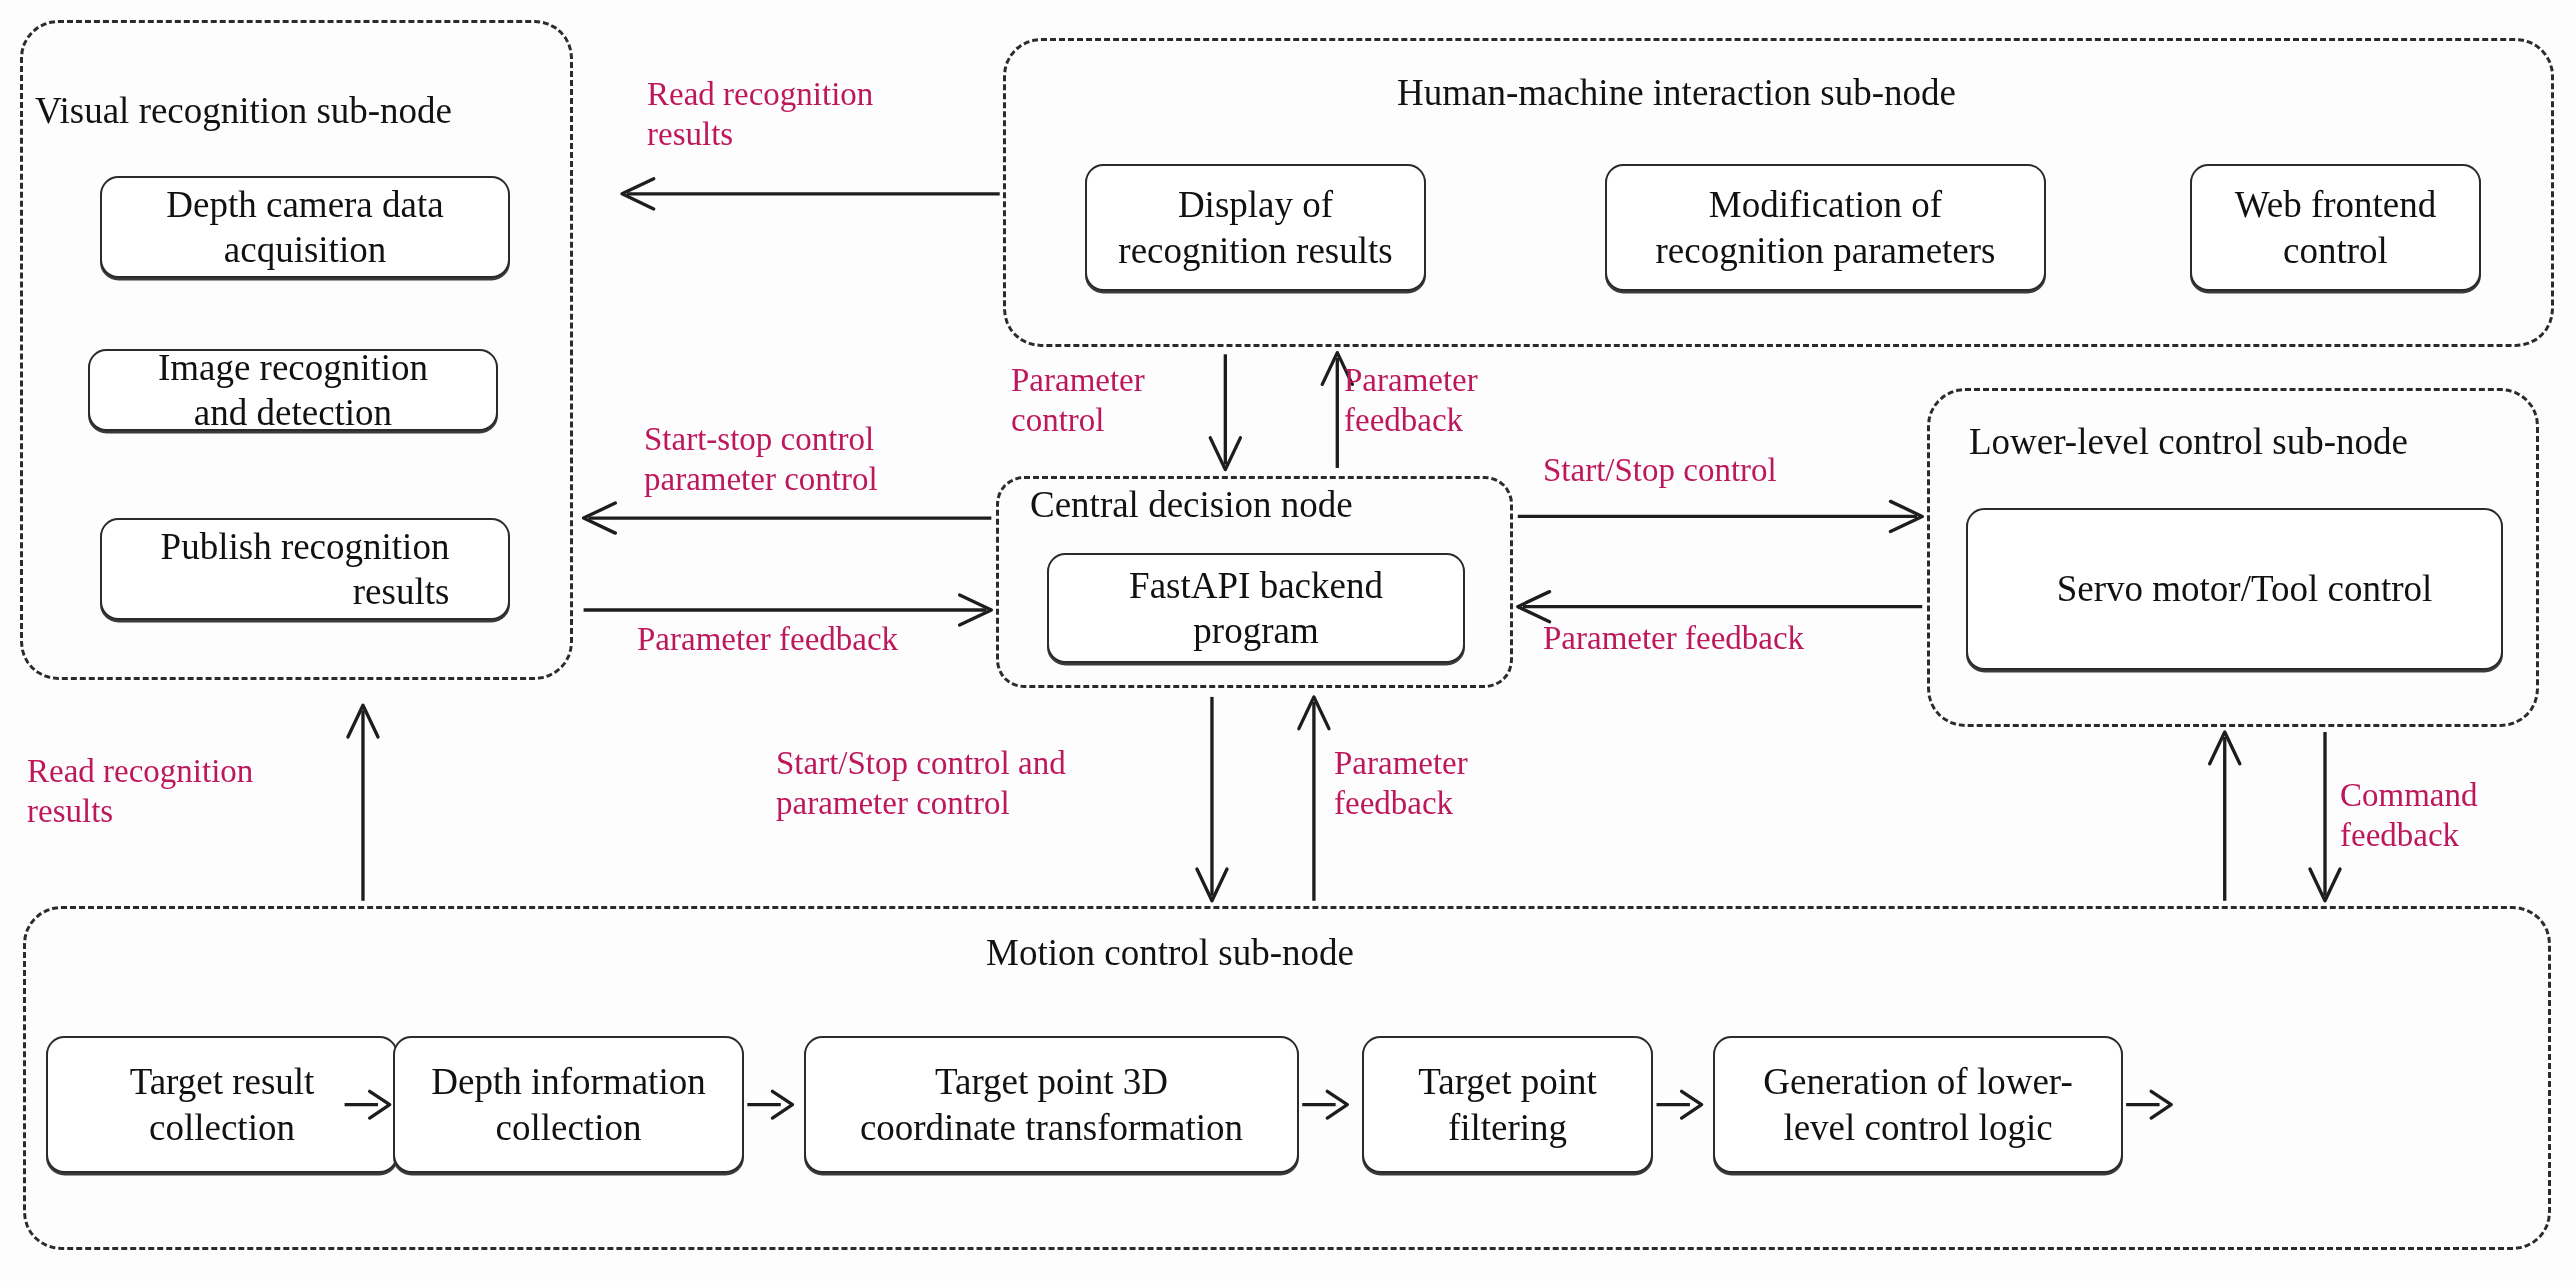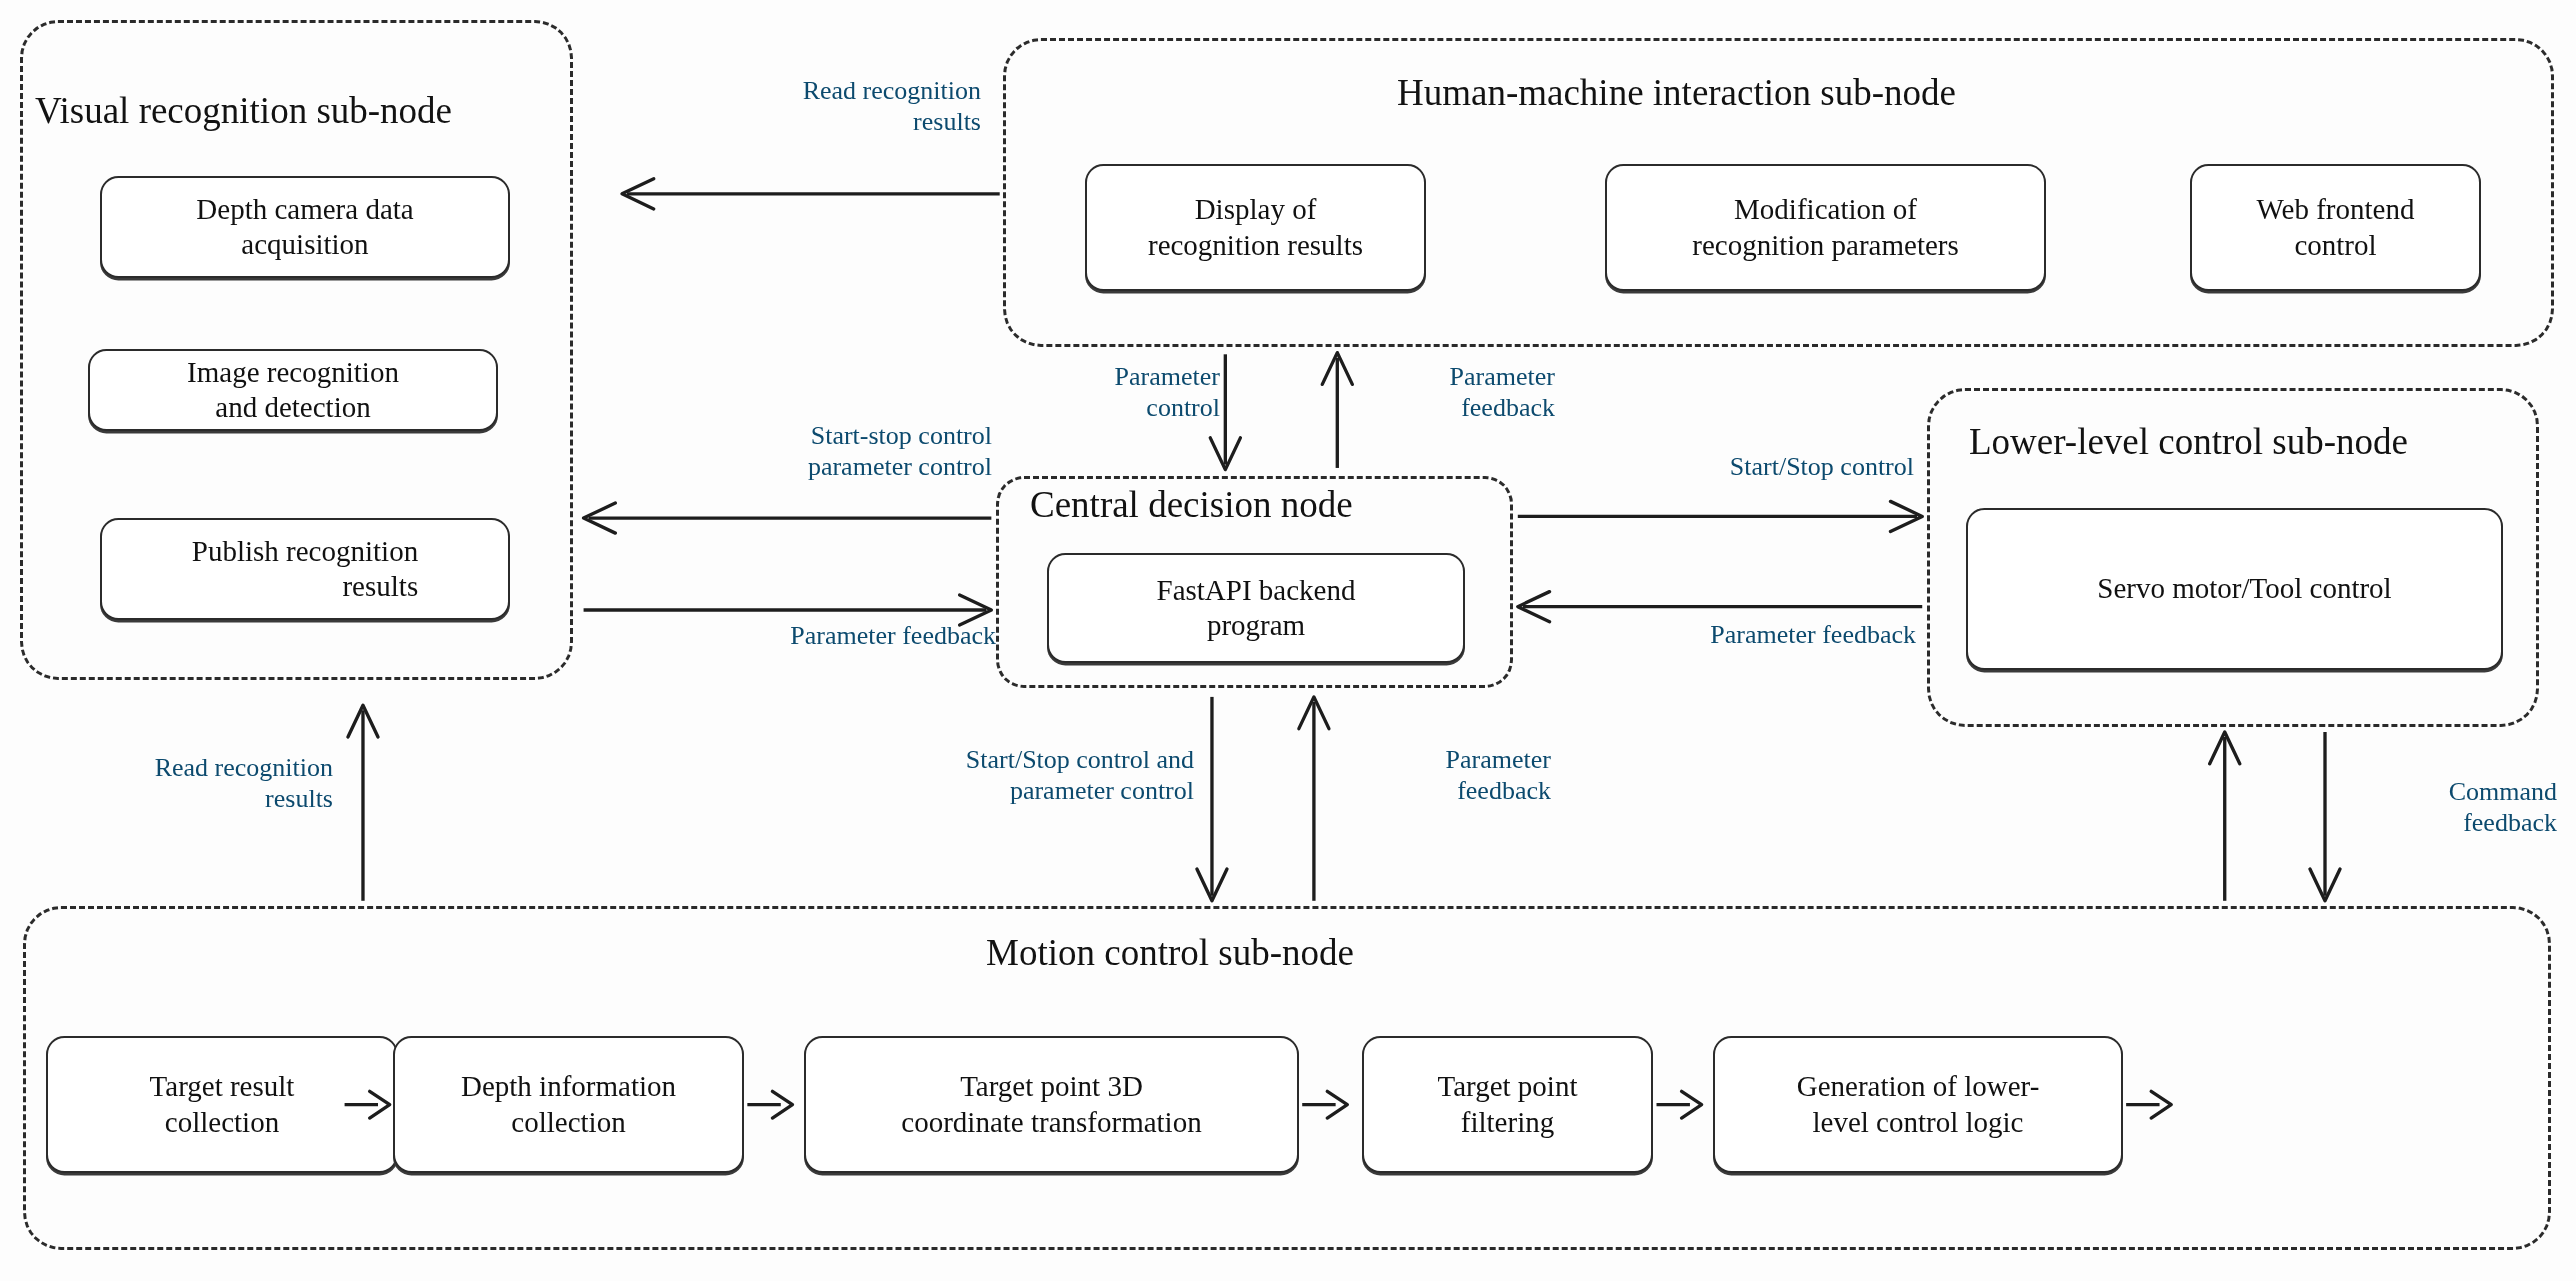--- a/index.html
+++ b/index.html
@@ -30,34 +30,34 @@
   .node{
     position:absolute;
     box-sizing:border-box;
     border:2.5px solid #2b2b2b;
     border-radius:18.4px;
     background:#ffffff;
     display:flex;
     align-items:center;
     justify-content:center;
     text-align:center;
-    font-size:29px;
+    font-size:37px;
     line-height:1.22;
     padding:5px 10px;
     box-shadow:0 2.5px 0 0 #3a3a3a;
   }
   .node span{display:block;}
   
   .elabel{
     position:absolute;
-    font-size:26px;
+    font-size:33px;
     line-height:1.2;
-    text-align:right;
+    text-align:left;
     white-space:pre-line;
-    color:#0c4a6e;
+    color:#be185d;
   }
   
   .arrow{position:absolute;}
   .arrow svg{display:block;overflow:visible;}
   .aline{stroke:#1d1d1d;stroke-width:4;fill:none;}
   .ahead{fill:none;stroke:#1d1d1d;stroke-width:4;stroke-linecap:round;stroke-linejoin:round;}
 </style>
 </head>
 <body>
 

